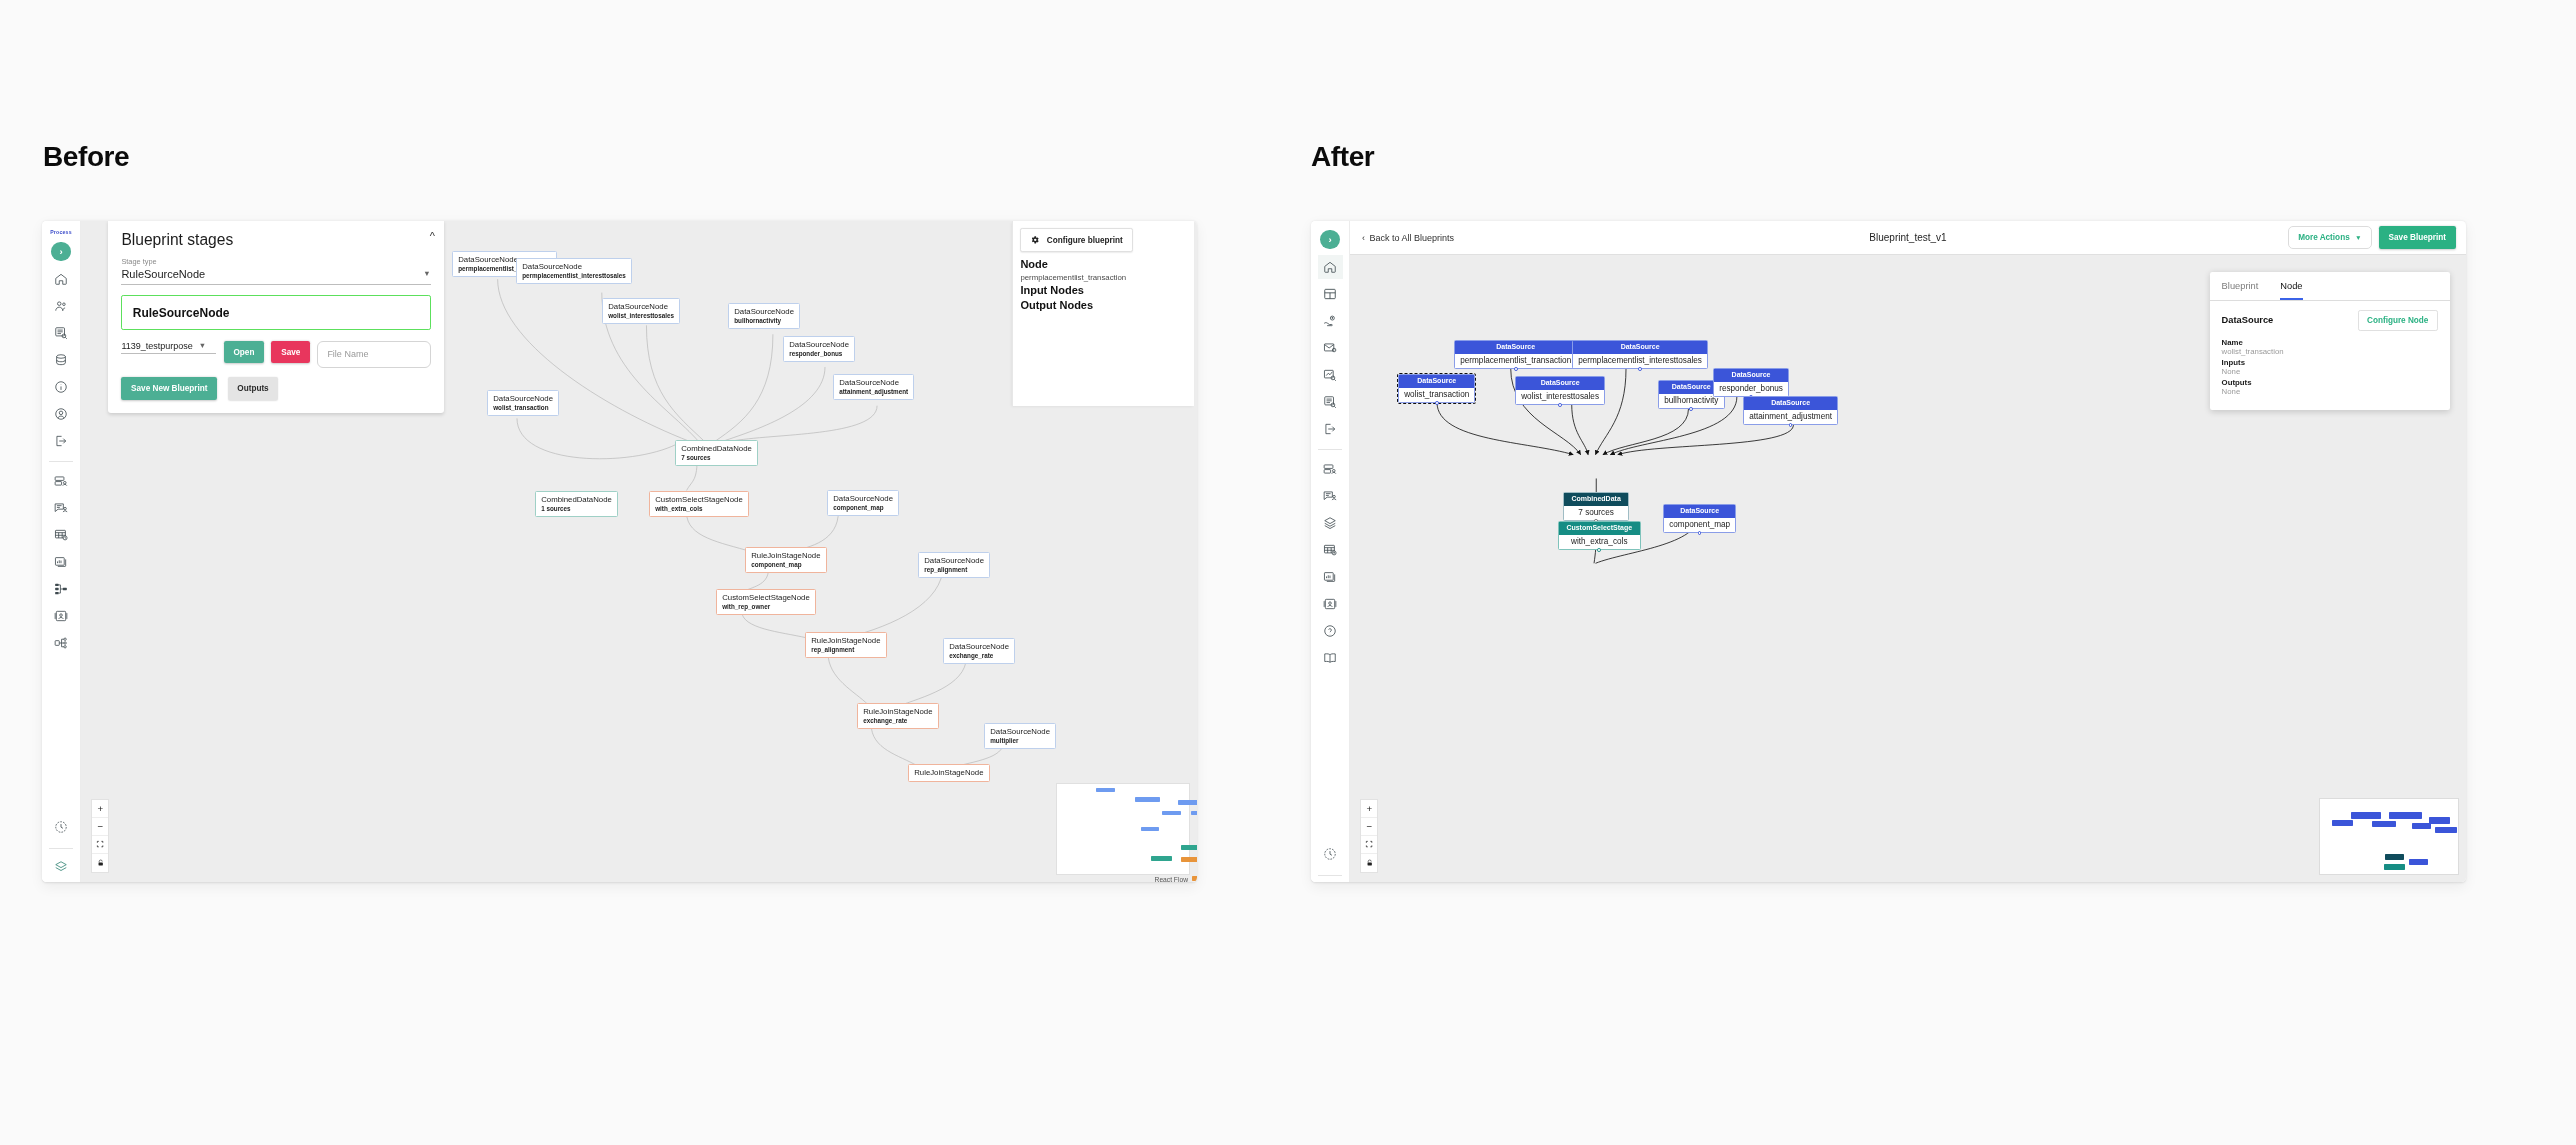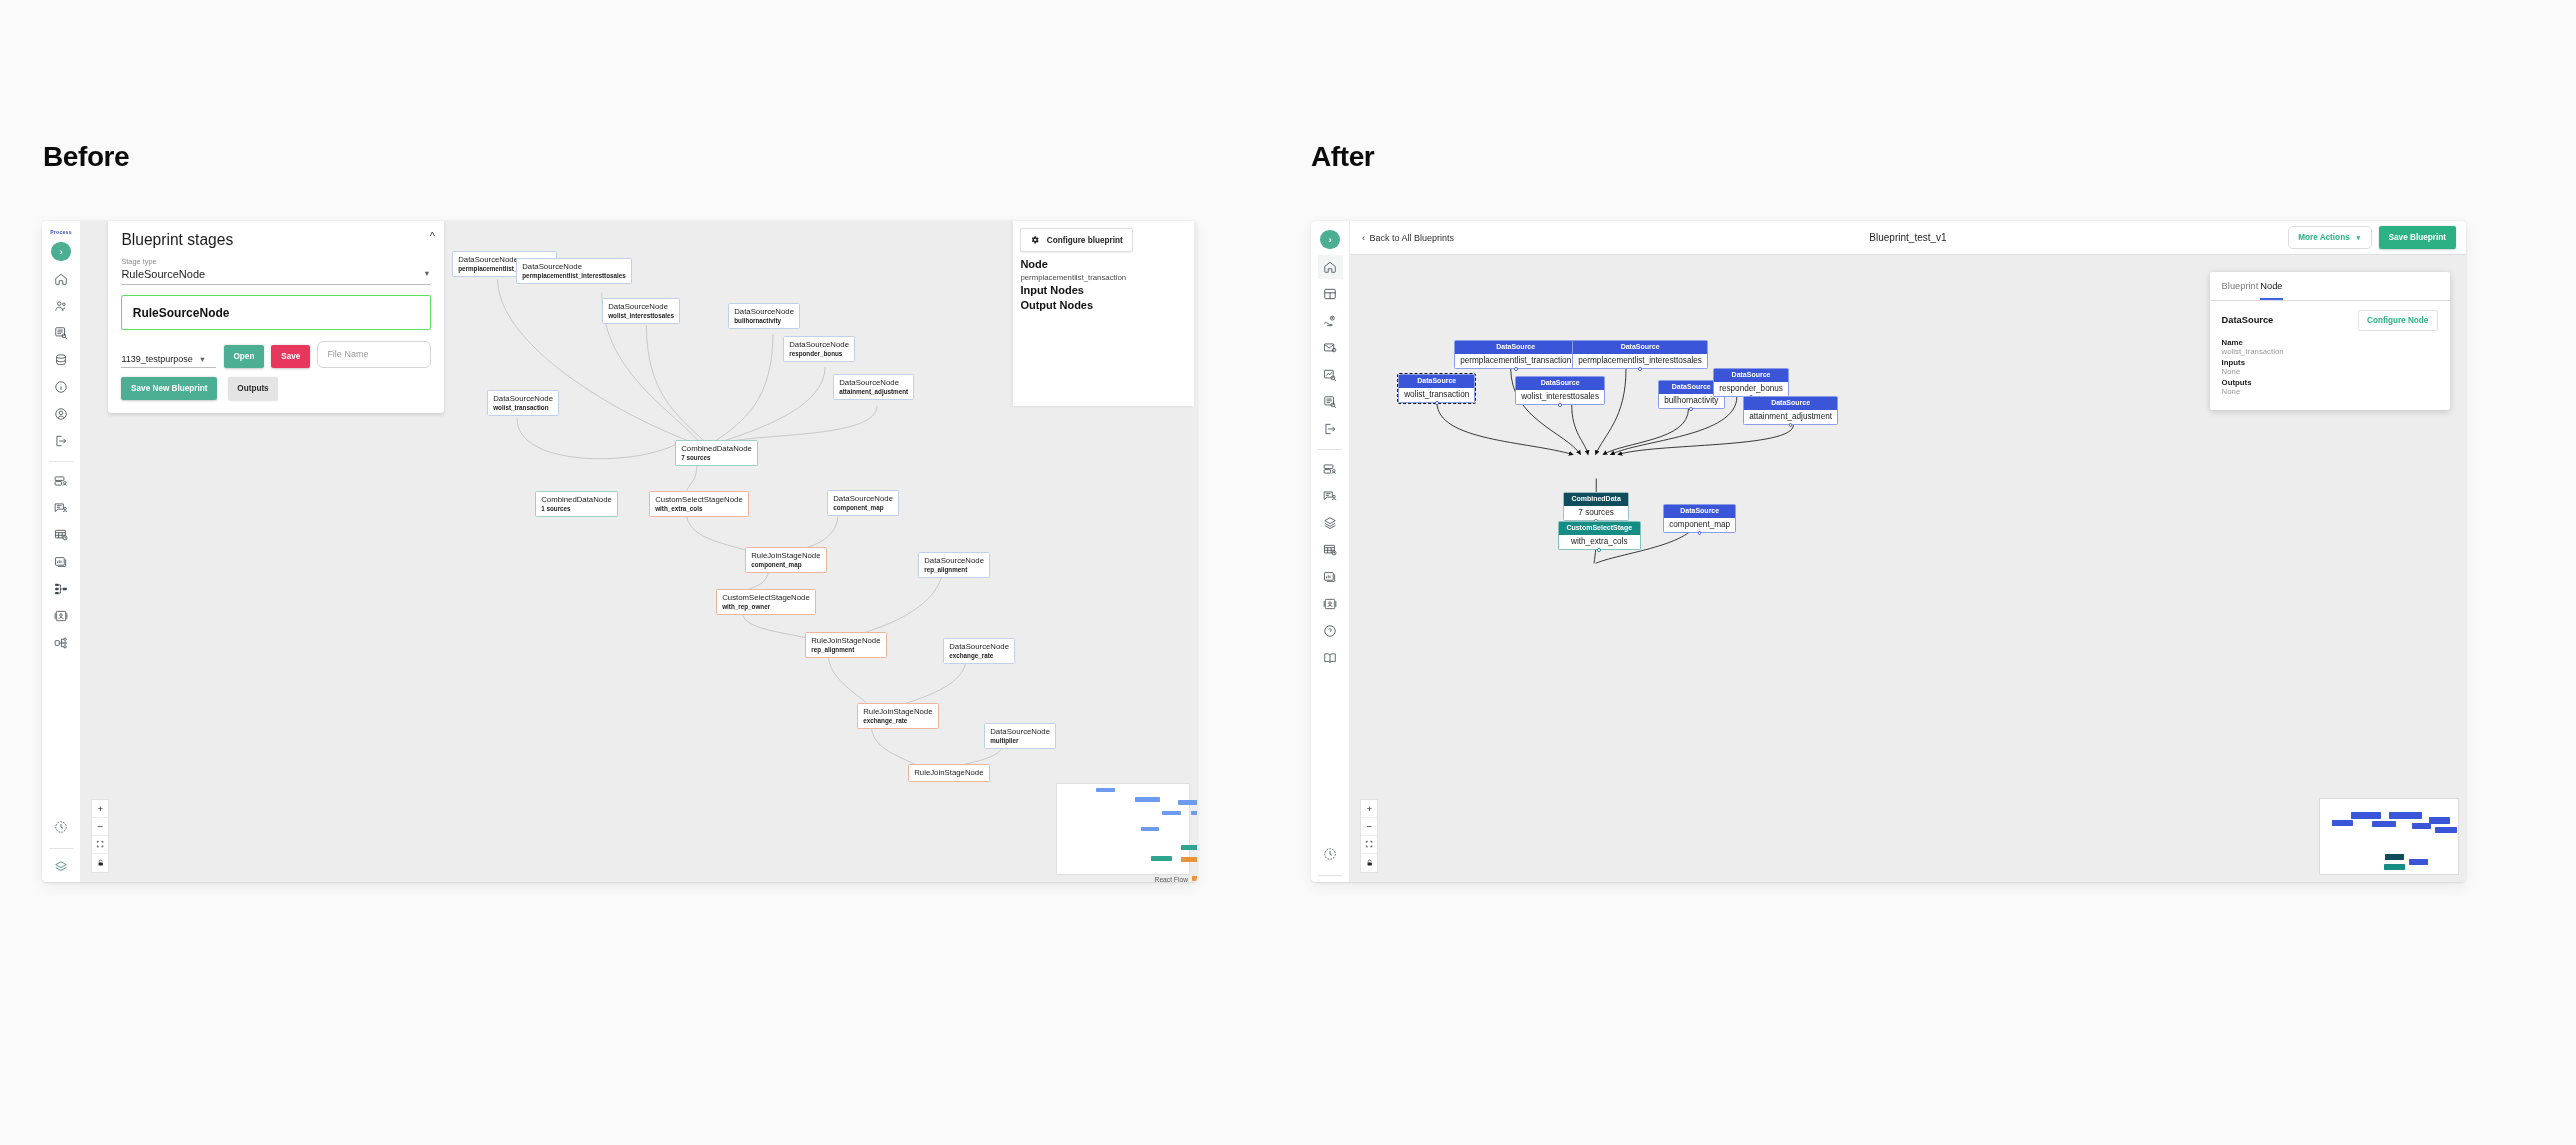--- a/index.html
+++ b/index.html
@@ -80,21 +80,21 @@
     display:flex; align-items:center; justify-content:space-between;
     border-bottom: 0.7px solid #bdbdbd; padding-bottom: 3.7px;
     font-size: 11px; color:#1c1c1c; margin-bottom: 10.4px;
   }
   .caret { color:#666; font-size: 7.4px; }
   .name-input {
     border: 1.1px solid #5ce05c; border-radius: 2.2px;
     padding: 9.7px 10.4px; font-size: 12px; font-weight: 700; color:#111;
     margin-bottom: 10.4px;
   }
-  .row-2 { display:flex; align-items:flex-end; gap: 7.4px; margin-bottom: 9.7px; }
+  .row-2 { display:flex; align-items:flex-start; gap: 7.4px; margin-bottom: 9.7px; }
   .mini-select {
     display:flex; align-items:center; gap:6px;
     border-bottom: 0.7px solid #bdbdbd; padding-bottom: 2.2px;
     font-size: 9px; color:#1c1c1c; min-width: 95px;
   }
   .btn {
     border:none; border-radius:2.2px; font-size: 8.2px; font-weight:700;
     padding: 6.7px 9.7px; cursor:pointer; color:#fff; font-family: inherit;
     box-shadow: 0 0.7px 2.2px rgba(0,0,0,.22);
   }
@@ -194,21 +194,21 @@
     cursor:pointer; font-family:inherit; box-shadow:0 0.7px 2.2px rgba(0,0,0,.2);
   }
 
   
   .inspector {
     position:absolute; right: 16.4px; top: 51px; width: 240px;
     background:#fff; border-radius:2.2px; z-index: 28;
     box-shadow: 0 1.5px 6.7px rgba(0,0,0,.16);
   }
   .insp-tabs {
-    display:flex; gap: 2px; padding: 9px 12px 0 12px;
+    display:flex; gap: 22px; padding: 9px 12px 0 12px;
     border-bottom: 0.7px solid #dddddd;
     text-align: center;
   }
   .insp-tab { font-size: 9.3px; color:#7d7d7d; padding-bottom: 6.7px; cursor:pointer; }
   .insp-tab.on { color:#111; border-bottom: 2.2px solid #3b63e8; }
   .insp-body { padding: 9px 12px 12px 12px; }
   .insp-row1 { display:flex; align-items:center; justify-content:space-between; margin-bottom: 6.7px;}
   .insp-type { font-size: 9.3px; font-weight:700; color:#111; }
   .cfg-node-btn {
     border:0.7px solid #e0e0e0; background:#fff; border-radius:2.2px;

